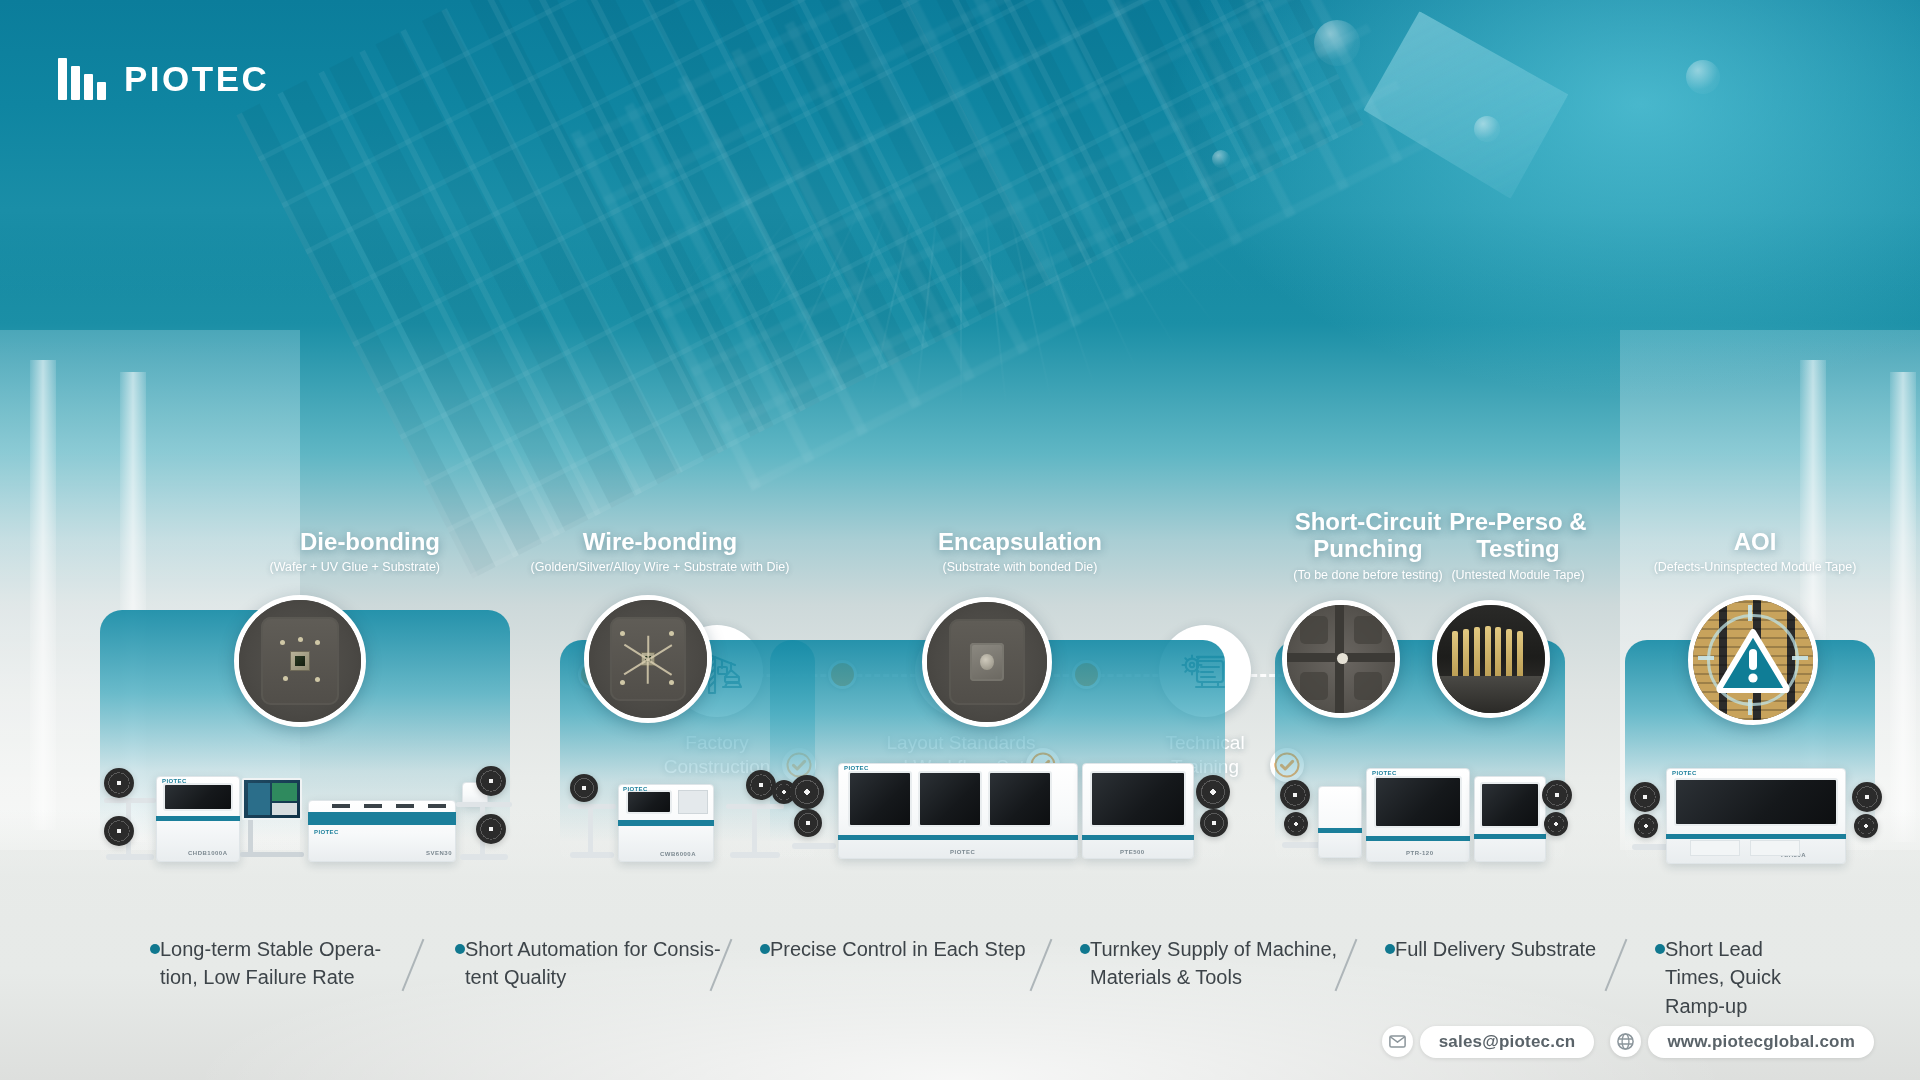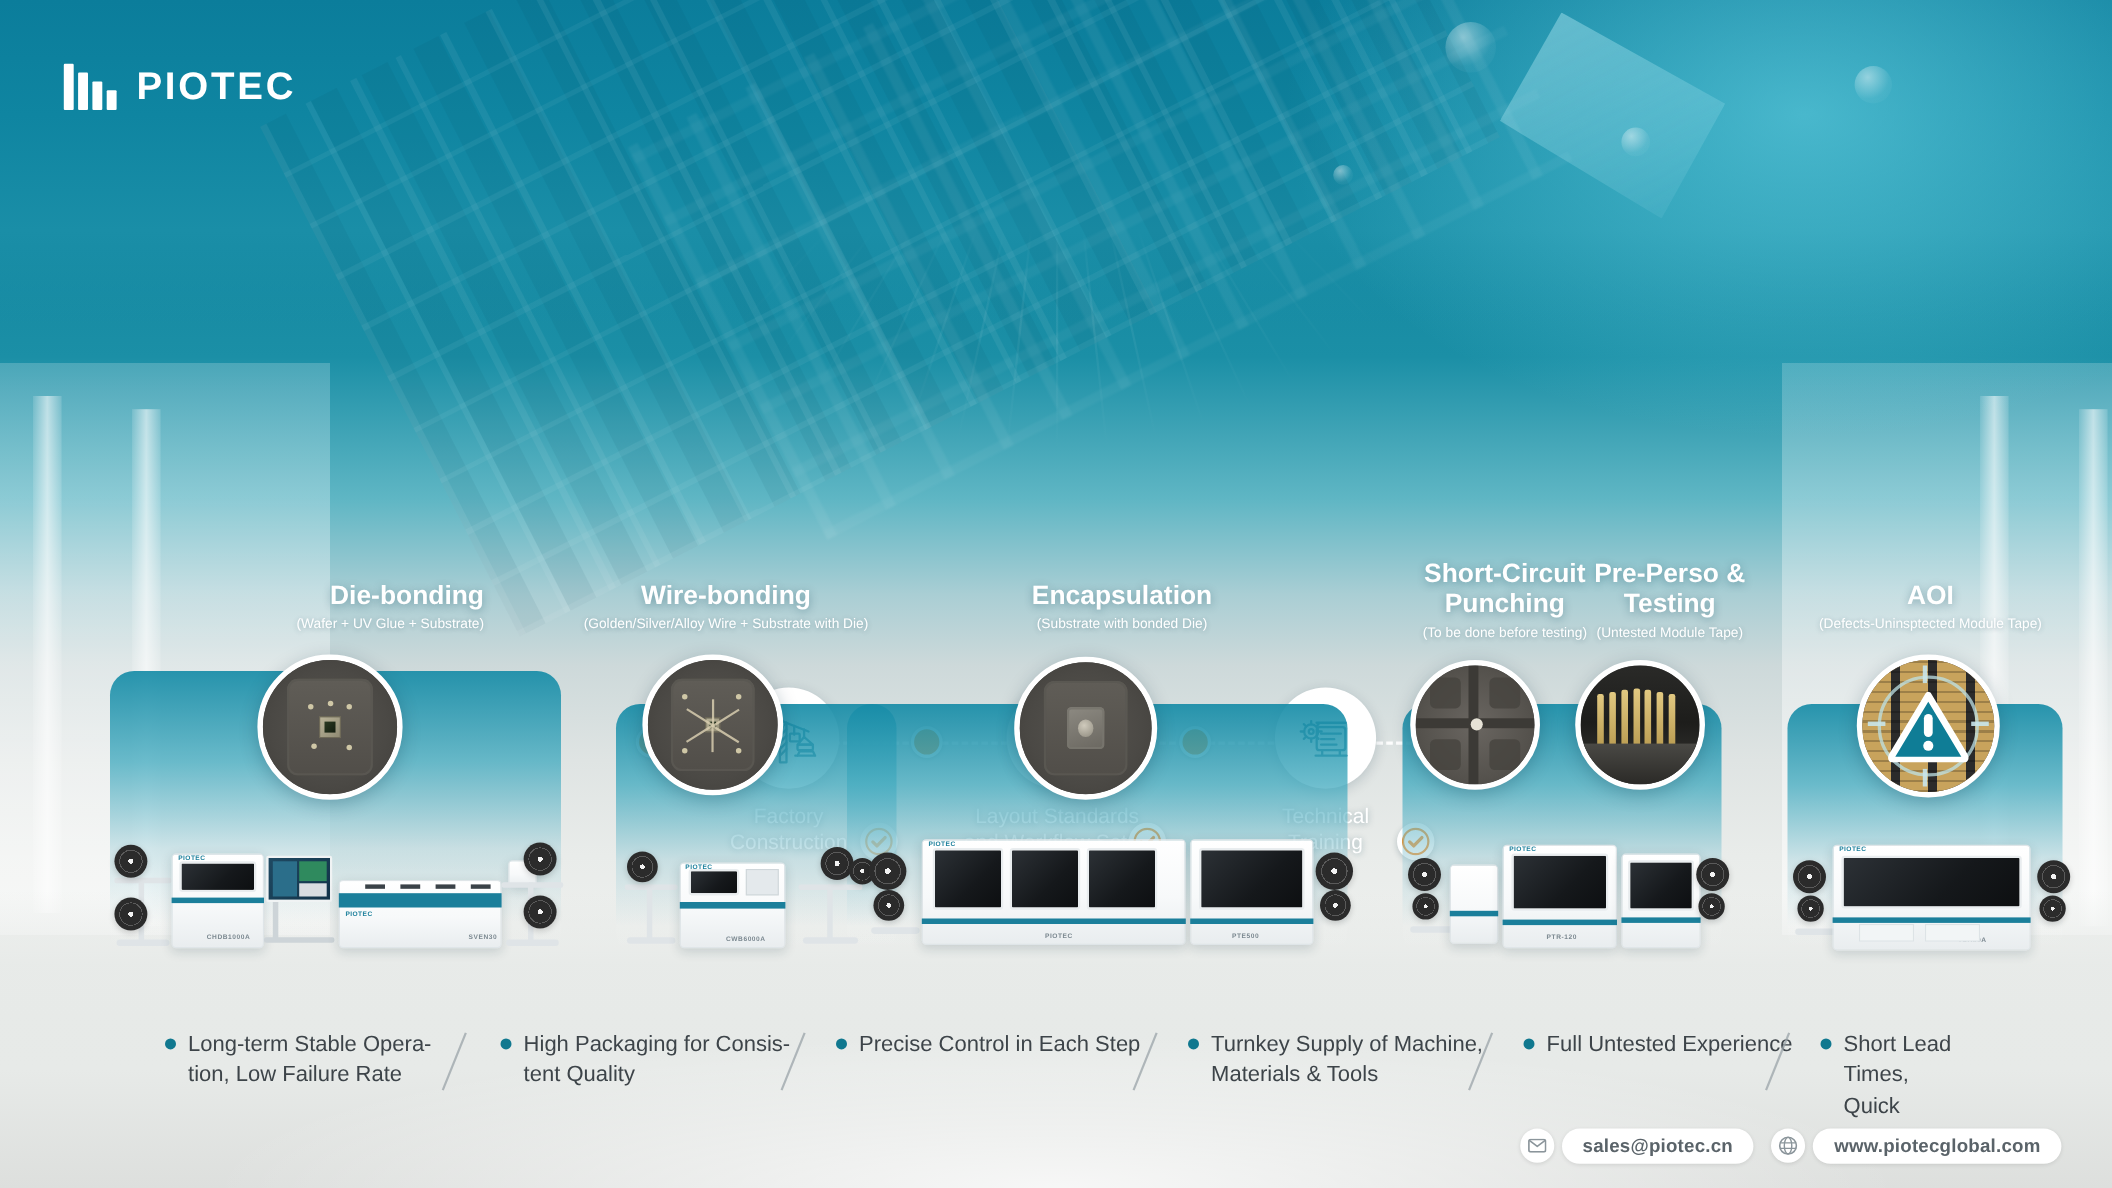--- a/index.html
+++ b/index.html
@@ -262,21 +262,21 @@
     box-shadow:0 2px 6px rgba(0,0,0,.18);
   }
   .reel-frame { position:absolute; background:#dfe4e7; border-radius:2px; }
   .mlogo {
     position:absolute; font-size:6px; color:#1b7f9b; font-weight:700; letter-spacing:.4px;
   }
   .mname { position:absolute; font-size:6px; color:#7b8890; font-weight:700; letter-spacing:.5px; }
 
   
   .bullets { position:absolute; top:935px; left:150px; width:1640px; height:90px; }
-  .bullet { position:absolute; display:flex; gap:11px; align-items:flex-start; }
+  .bullet { position:absolute; display:flex; align-items:flex-start; }
   .bdot { width:10px; height:10px; border-radius:50%; background:#10788f; margin-top:9px; flex:0 0 auto; }
   .btext { color:#3d4449; font-size:20px; line-height:1.42; font-weight:400; }
   .bslash {
     position:absolute; top:2px; width:2px; height:56px; background:#9aa3a8;
     transform:rotate(22deg); opacity:.75;
   }
 
   
   .footer { position:absolute; bottom:22px; right:46px; display:flex; align-items:center; gap:16px; }
   .fitem { display:flex; align-items:flex-start; gap:7px;font-weight:bold; }
@@ -691,21 +691,21 @@
       <div class="btext">
         <div>Long-term Stable Opera-</div>
         <div>tion, Low Failure Rate</div>
       </div>
     </div>
     <div class="bslash" style="left:262px;"></div>
 
     <div class="bullet" style="left:305px; top:0;">
       <div class="bdot"></div>
       <div class="btext">
-        <div>High Packaging for Consis-</div>
+        <div>Short Automation for Consis-</div>
         <div>tent Quality</div>
       </div>
     </div>
     <div class="bslash" style="left:570px;"></div>
 
     <div class="bullet" style="left:610px; top:0;">
       <div class="bdot"></div>
       <div class="btext">
         <div>Precise Control in Each Step</div>
       </div>
@@ -717,21 +717,21 @@
       <div class="btext">
         <div>Turnkey Supply of Machine,</div>
         <div>Materials &amp; Tools</div>
       </div>
     </div>
     <div class="bslash" style="left:1195px;"></div>
 
     <div class="bullet" style="left:1235px; top:0;">
       <div class="bdot"></div>
       <div class="btext">
-        <div>Full Untested Experience</div>
+        <div>Full Delivery Substrate</div>
       </div>
     </div>
     <div class="bslash" style="left:1465px;"></div>
 
     <div class="bullet" style="left:1505px; top:0;">
       <div class="bdot"></div>
       <div class="btext">
         <div>Short Lead Times, Quick</div>
         <div>Ramp-up</div>
       </div>

